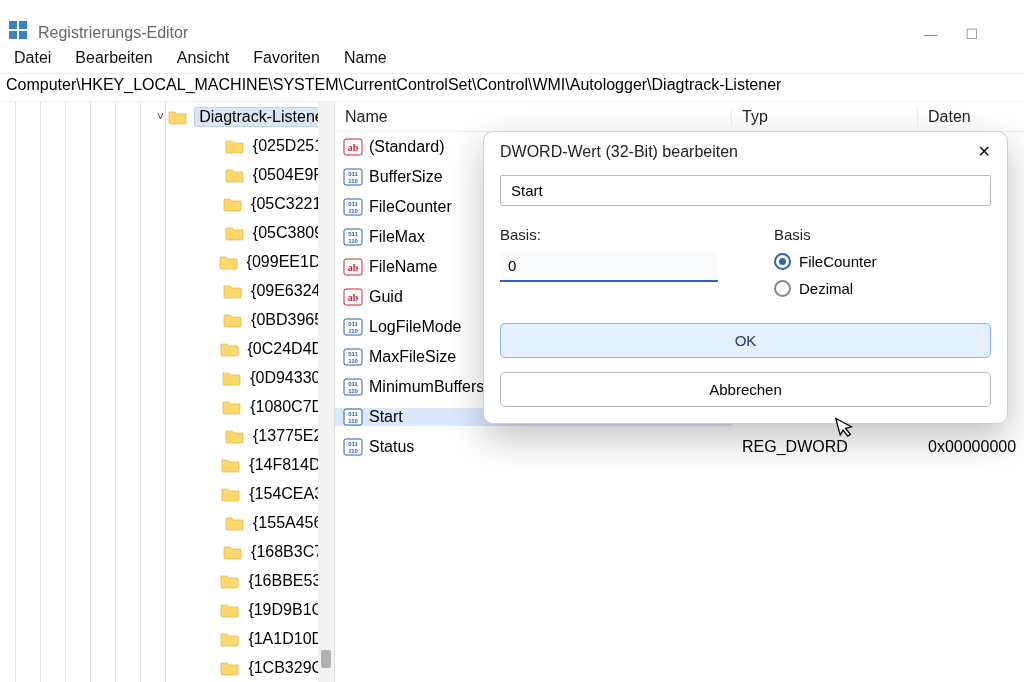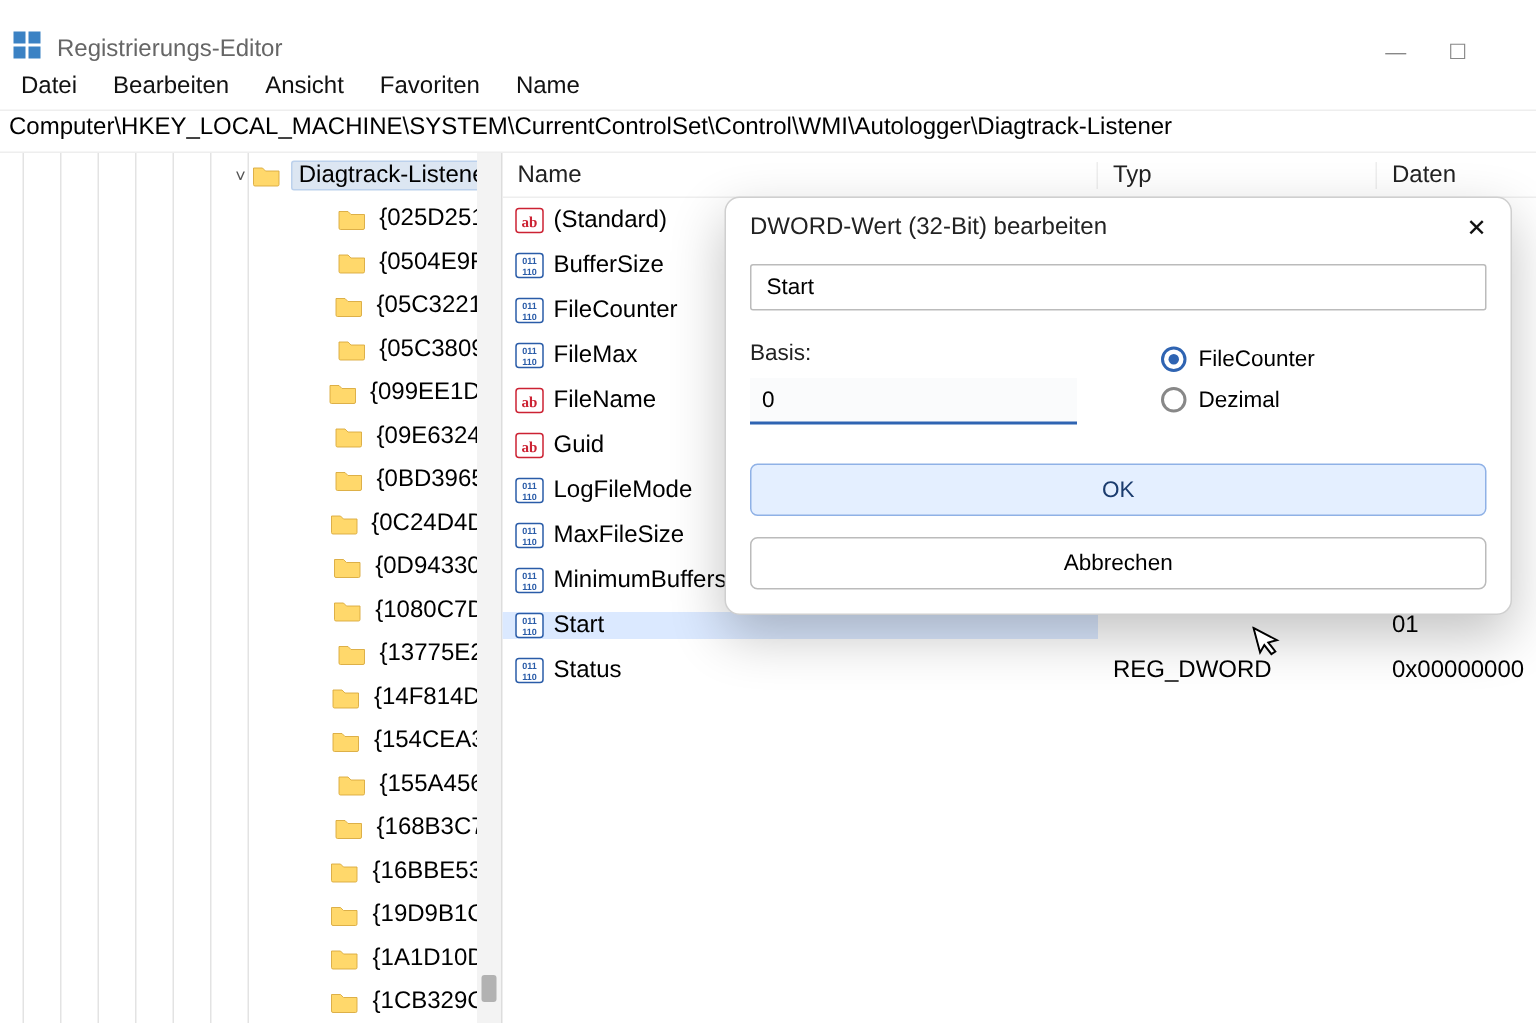--- a/index.html
+++ b/index.html
@@ -641,20 +641,21 @@
   </div>
   <div class="dialog-body">
     <div class="name-field">Start</div>
 
     <div class="value-row">
       <div class="value-col">
         <div class="dlabel">Basis:</div>
         <input class="value-input" value="0" style="">
       </div>
       <div class="basis-col">
+        <div class="dlabel">Basis</div>
         <div class="radio-row">
           <span class="radio checked"></span>
           <span>FileCounter</span>
         </div>
         <div class="radio-row">
           <span class="radio"></span>
           <span>Dezimal</span>
         </div>
       </div>
     </div>

